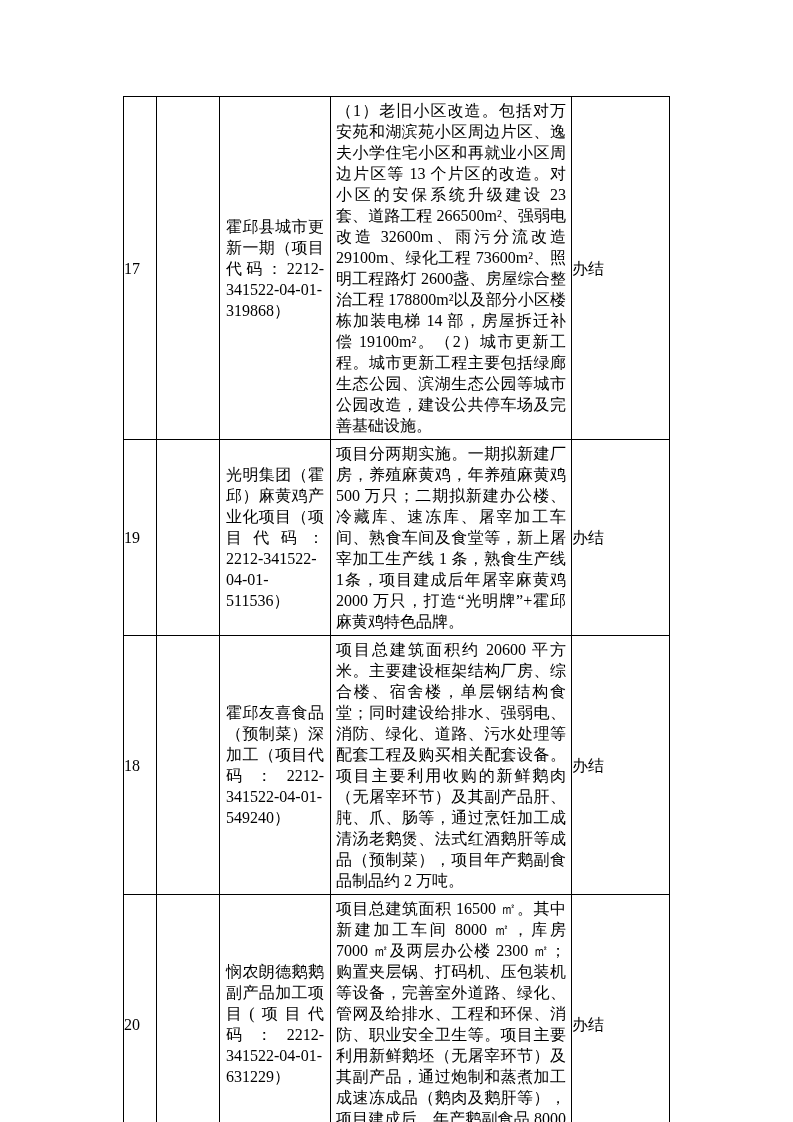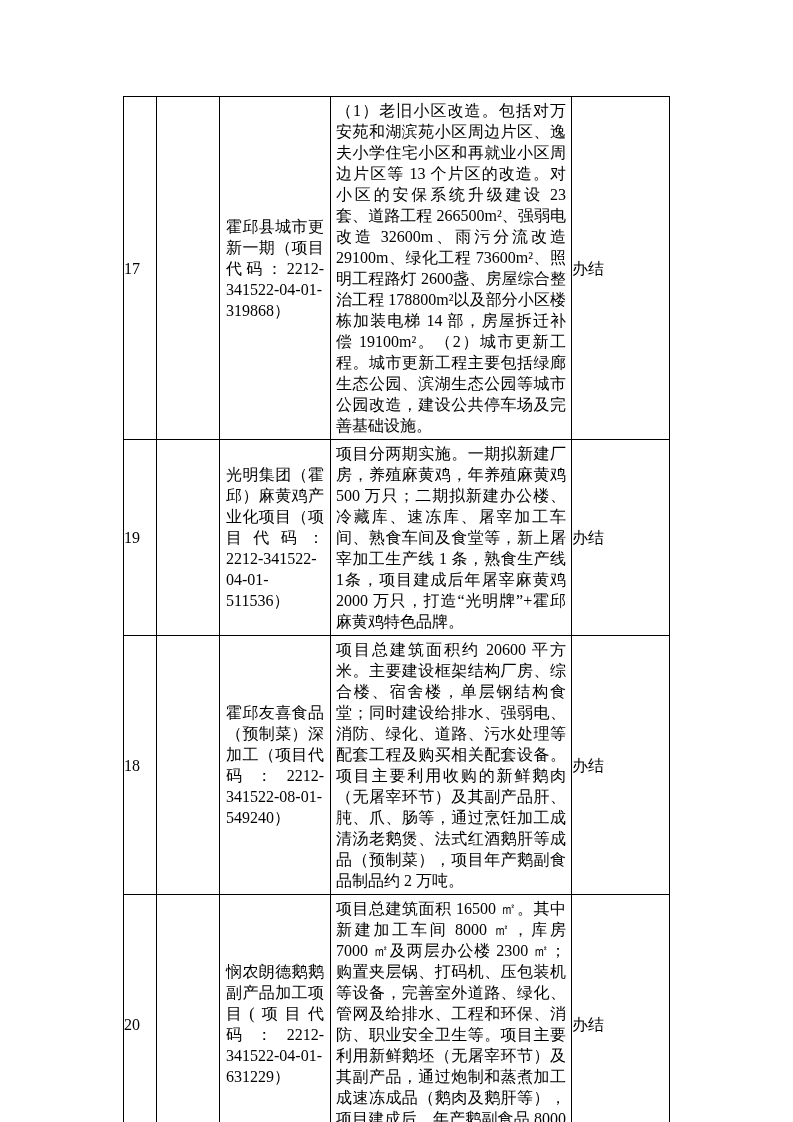--- a/index.html
+++ b/index.html
@@ -82,21 +82,21 @@
       <tr class="row-18">
         <td class="cell-num">19</td>
         <td class="cell-empty"></td>
         <td class="cell-name">光明集团（霍邱）麻黄鸡产业化项目（项目代码：2212-341522-04-01-511536）</td>
         <td class="cell-desc">项目分两期实施。一期拟新建厂房，养殖麻黄鸡，年养殖麻黄鸡 500 万只；二期拟新建办公楼、冷藏库、速冻库、屠宰加工车间、熟食车间及食堂等，新上屠宰加工生产线 1 条，熟食生产线 1条，项目建成后年屠宰麻黄鸡 2000 万只，打造“光明牌”+霍邱麻黄鸡特色品牌。</td>
         <td class="cell-status">办结</td>
       </tr>
       <tr class="row-19">
         <td class="cell-num">18</td>
         <td class="cell-empty"></td>
-        <td class="cell-name">霍邱友喜食品（预制菜）深加工（项目代码：2212-341522-08-01-549240）</td>
+        <td class="cell-name">霍邱友喜食品（预制菜）深加工（项目代码：2212-341522-04-01-549240）</td>
         <td class="cell-desc">项目总建筑面积约 20600 平方米。主要建设框架结构厂房、综合楼、宿舍楼，单层钢结构食堂；同时建设给排水、强弱电、消防、绿化、道路、污水处理等配套工程及购买相关配套设备。项目主要利用收购的新鲜鹅肉（无屠宰环节）及其副产品肝、肫、爪、肠等，通过烹饪加工成清汤老鹅煲、法式红酒鹅肝等成品（预制菜），项目年产鹅副食品制品约 2 万吨。</td>
         <td class="cell-status">办结</td>
       </tr>
       <tr class="row-20">
         <td class="cell-num">20</td>
         <td class="cell-empty"></td>
         <td class="cell-name">悯农朗德鹅鹅副产品加工项目(项目代码：2212-341522-04-01-631229）</td>
         <td class="cell-desc">项目总建筑面积 16500 ㎡。其中新建加工车间 8000 ㎡，库房 7000 ㎡及两层办公楼 2300 ㎡；购置夹层锅、打码机、压包装机等设备，完善室外道路、绿化、管网及给排水、工程和环保、消防、职业安全卫生等。项目主要利用新鲜鹅坯（无屠宰环节）及其副产品，通过炮制和蒸煮加工成速冻成品（鹅肉及鹅肝等），项目建成后，年产鹅副食品 8000 吨。</td>
         <td class="cell-status">办结</td>
       </tr>

